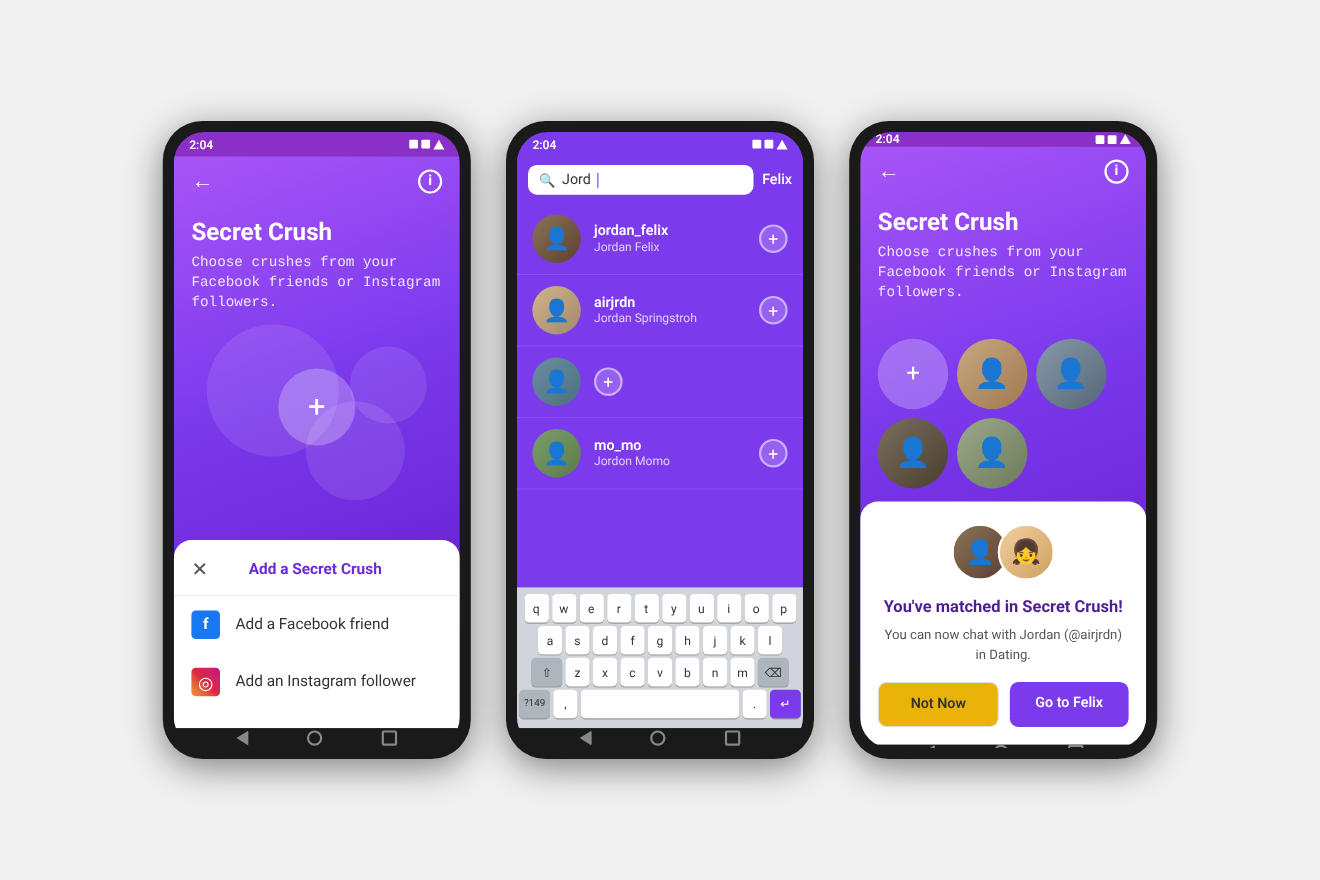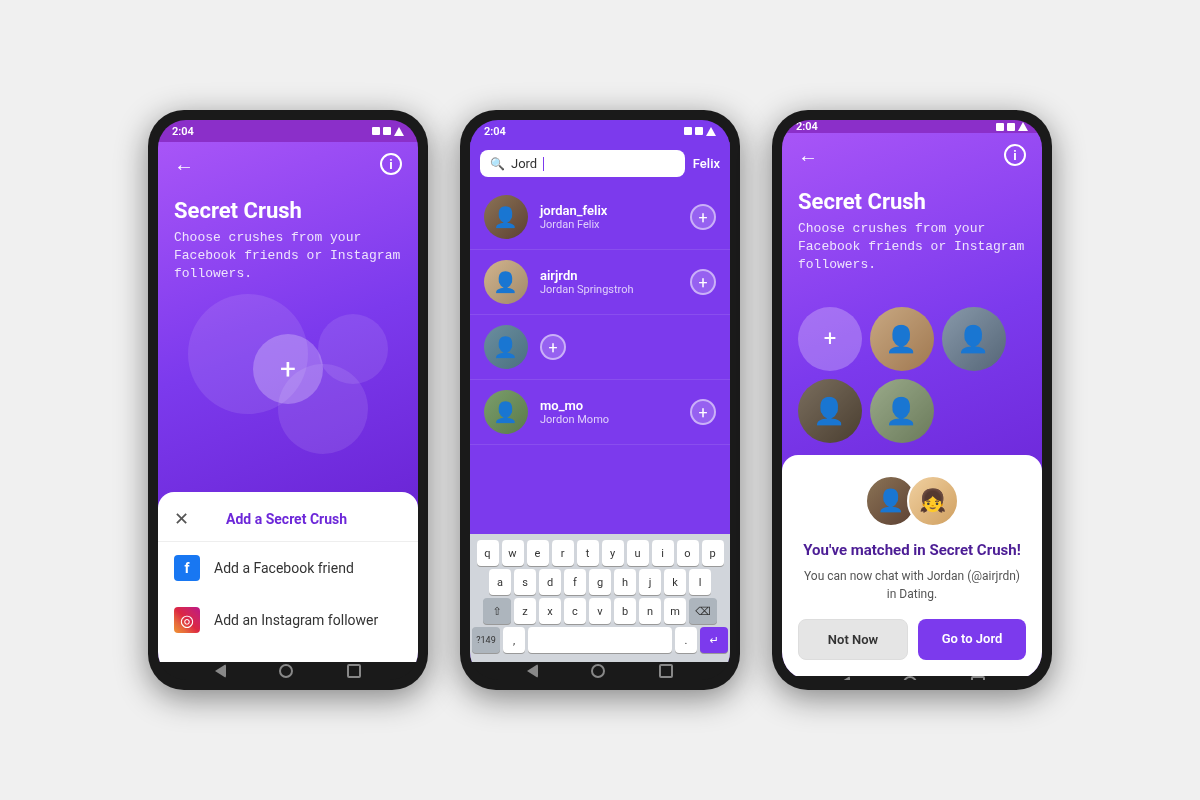--- a/index.html
+++ b/index.html
@@ -458,21 +458,21 @@
     .match-actions {
       display: flex;
       gap: 10px;
     }
 
     .btn-not-now {
       flex: 1;
       padding: 12px;
       border: 1px solid #ddd;
       border-radius: 8px;
-      background: #e5e5e5;
+      background: #eab308;
       font-size: 13px;
       font-weight: 600;
       color: #333;
       text-align: center;
     }
 
     .btn-go-chat {
       flex: 1;
       padding: 12px;
       border-radius: 8px;
@@ -722,21 +722,21 @@
 
         <div class="match-modal">
           <div class="match-avatars">
             <div class="match-av match-av1" style="display:flex;align-items:center;justify-content:center;font-size:22px;">👤</div>
             <div class="match-av match-av2" style="display:flex;align-items:center;justify-content:center;font-size:22px;">👧</div>
           </div>
           <div class="match-title">You've matched in Secret Crush!</div>
           <div class="match-desc">You can now chat with Jordan (@airjrdn) in Dating.</div>
           <div class="match-actions">
             <div class="btn-not-now">Not Now</div>
-            <div class="btn-go-chat">Go to Jord</div>
+            <div class="btn-go-chat">Go to Felix</div>
           </div>
         </div>
       </div>
 
       <div class="phone-bottom-bar">
         <div class="nav-btn triangle-left"></div>
         <div class="nav-btn circle"></div>
         <div class="nav-btn"></div>
       </div>
     </div>

